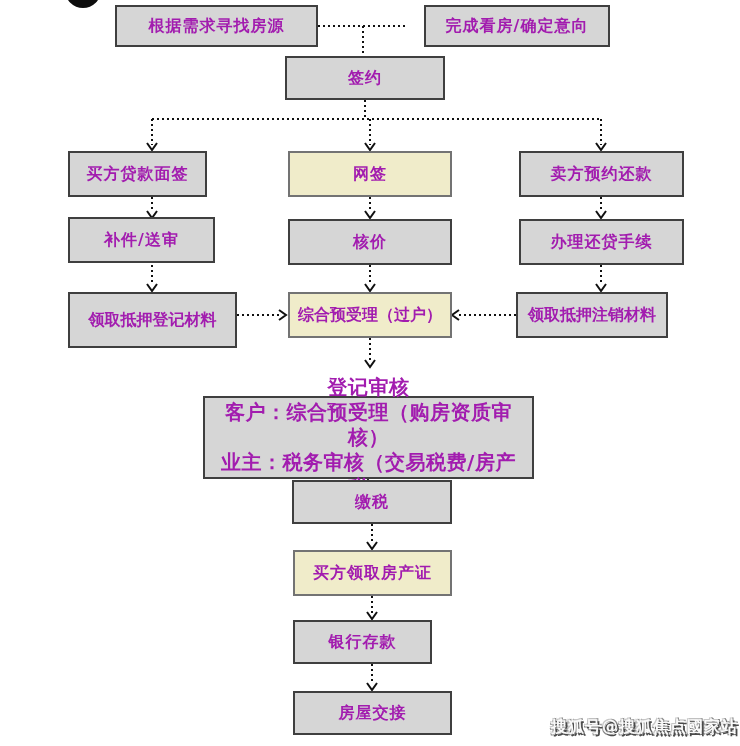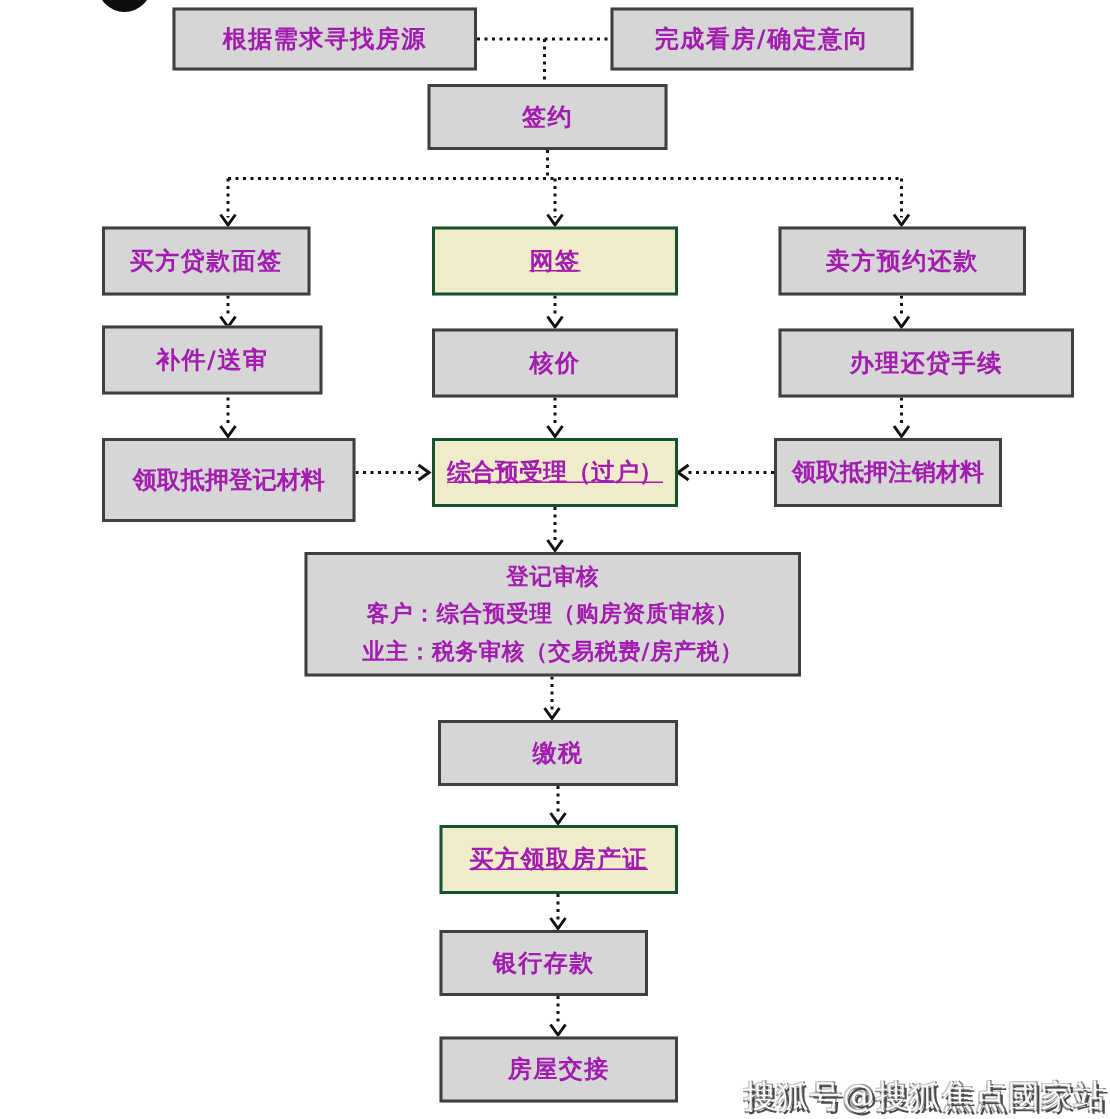--- a/index.html
+++ b/index.html
@@ -7,32 +7,32 @@
     position:relative;width:740px;height:746px;background:#ffffff;overflow:hidden;
     font-family:"DejaVu Sans","Liberation Sans",sans-serif;
   }
   .node{
     position:absolute;box-sizing:border-box;
     background:#d6d6d6;border:2px solid #3f3f3f;
     display:flex;align-items:center;justify-content:center;
     font-size:16px;font-weight:bold;color:#a21caf;letter-spacing:1px;
     text-align:center;line-height:1.2;
   }
-  .node.yellow{background:#f0ecca;border:2px solid #14532d;text-decoration:underline;}
-  .node.multiline{flex-direction:column;font-size:15px;line-height:25px;letter-spacing:0.5px;}
+  .node.yellow{background:#f0ecca;border:2px solid #737373;}
+  .node.multiline{flex-direction:column;font-size:20px;line-height:25px;letter-spacing:0.5px;margin-top:28px;}
   #connectors{position:absolute;left:0;top:0;pointer-events:none;}
   .dotline{stroke:#111111;stroke-width:2;fill:none;stroke-dasharray:2,3;}
   .arrowhead{stroke:#111111;stroke-width:2;fill:none;}
   #logo-circle{
     position:absolute;left:65px;top:-28px;width:36px;height:36px;
     background:#0d0d0d;border-radius:50%;
   }
   #watermark{
     position:absolute;right:2px;top:717px;
-    font-size:21px;font-weight:normal;letter-spacing:1px;
+    font-size:16px;font-weight:bold;letter-spacing:1px;
     color:#fafafa;
     text-shadow:2px 2px 0 #4a4a4a,-1px -1px 0 #c8c8c8,1px -1px 0 #8a8a8a,-1px 1px 0 #8a8a8a;
     white-space:nowrap;
   }
 </style>
 </head>
 <body>
 
 <div id="canvas">
 
@@ -78,35 +78,35 @@
     <path class="dotline" d="M372,524 V543"></path>
       <path class="arrowhead" d="M367,542 L372,549 L377,542"></path>
     <path class="dotline" d="M372,596 V613"></path>
       <path class="arrowhead" d="M367,612 L372,619 L377,612"></path>
     <path class="dotline" d="M372,664 V684"></path>
       <path class="arrowhead" d="M367,683 L372,690 L377,683"></path>
   </svg>
 
   <div class="node" style="left:115px;top:5px;width:203px;height:42px">根据需求寻找房源</div>
 
-  <div class="node" style="left:407px;top:5px;width:202px;height:42px">完成看房/确定意向</div>
+  <div class="node" style="left:424px;top:5px;width:186px;height:42px">完成看房/确定意向</div>
 
   <div class="node" style="left:285px;top:56px;width:160px;height:44px">签约</div>
 
   <div class="node" style="left:68px;top:151px;width:139px;height:46px">买方贷款面签</div>
 
   <div class="node yellow" style="left:288px;top:151px;width:164px;height:46px">网签</div>
 
   <div class="node" style="left:519px;top:151px;width:165px;height:46px">卖方预约还款</div>
 
   <div class="node" style="left:68px;top:217px;width:147px;height:46px">补件/送审</div>
 
   <div class="node" style="left:288px;top:219px;width:164px;height:46px">核价</div>
 
-  <div class="node" style="left:519px;top:219px;width:197px;height:46px">办理还贷手续</div>
+  <div class="node" style="left:519px;top:219px;width:165px;height:46px">办理还贷手续</div>
 
   <div class="node" style="left:68px;top:292px;width:169px;height:56px;letter-spacing:0">领取抵押登记材料</div>
 
   <div class="node yellow" style="left:288px;top:292px;width:164px;height:46px;letter-spacing:0">综合预受理（过户）</div>
 
   <div class="node" style="left:516px;top:292px;width:152px;height:46px;letter-spacing:0">领取抵押注销材料</div>
 
   <div class="node multiline" style="left:203px;top:368px;width:331px;height:83px">
     <span>登记审核</span>
     <span>客户：综合预受理（购房资质审核）</span>

